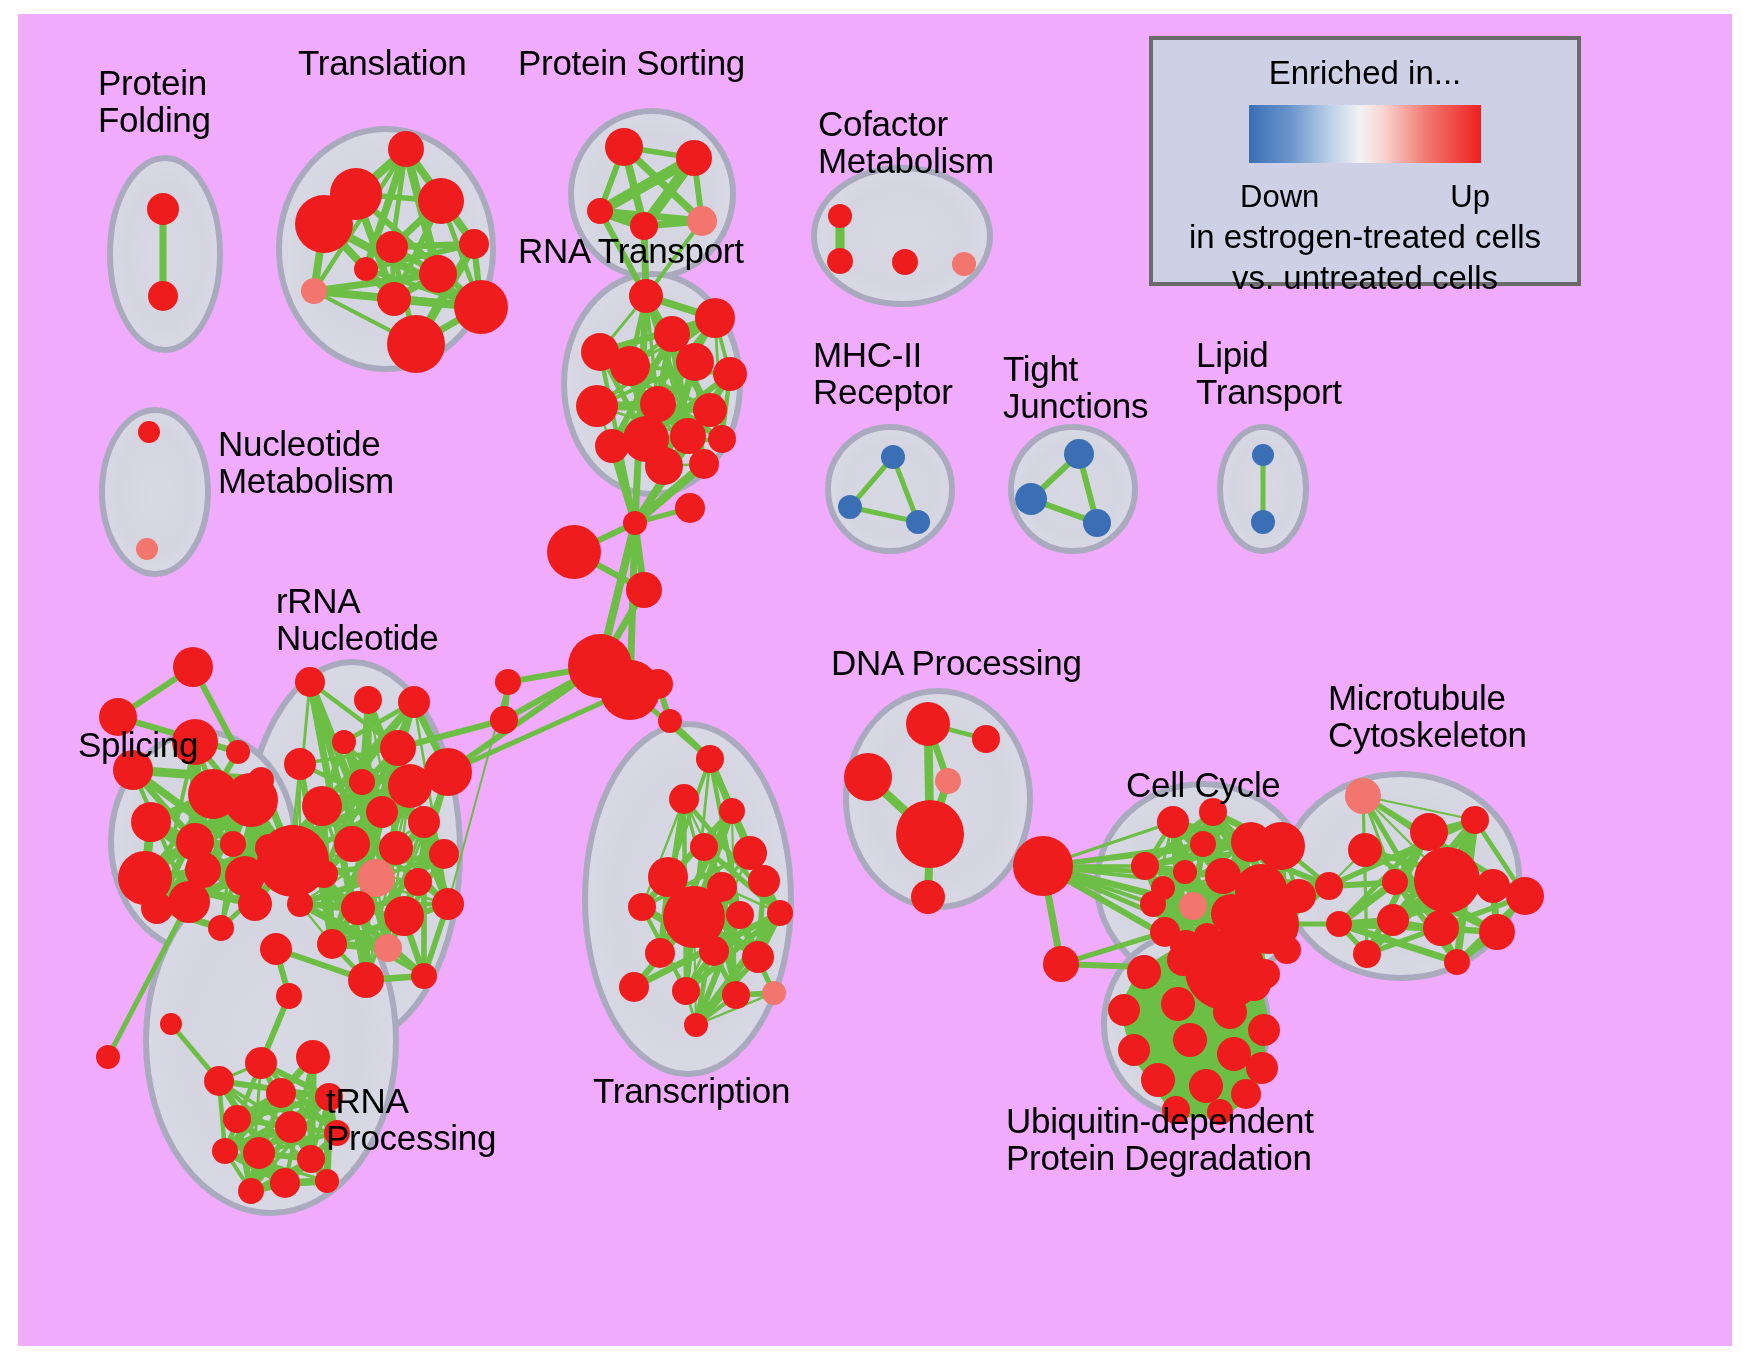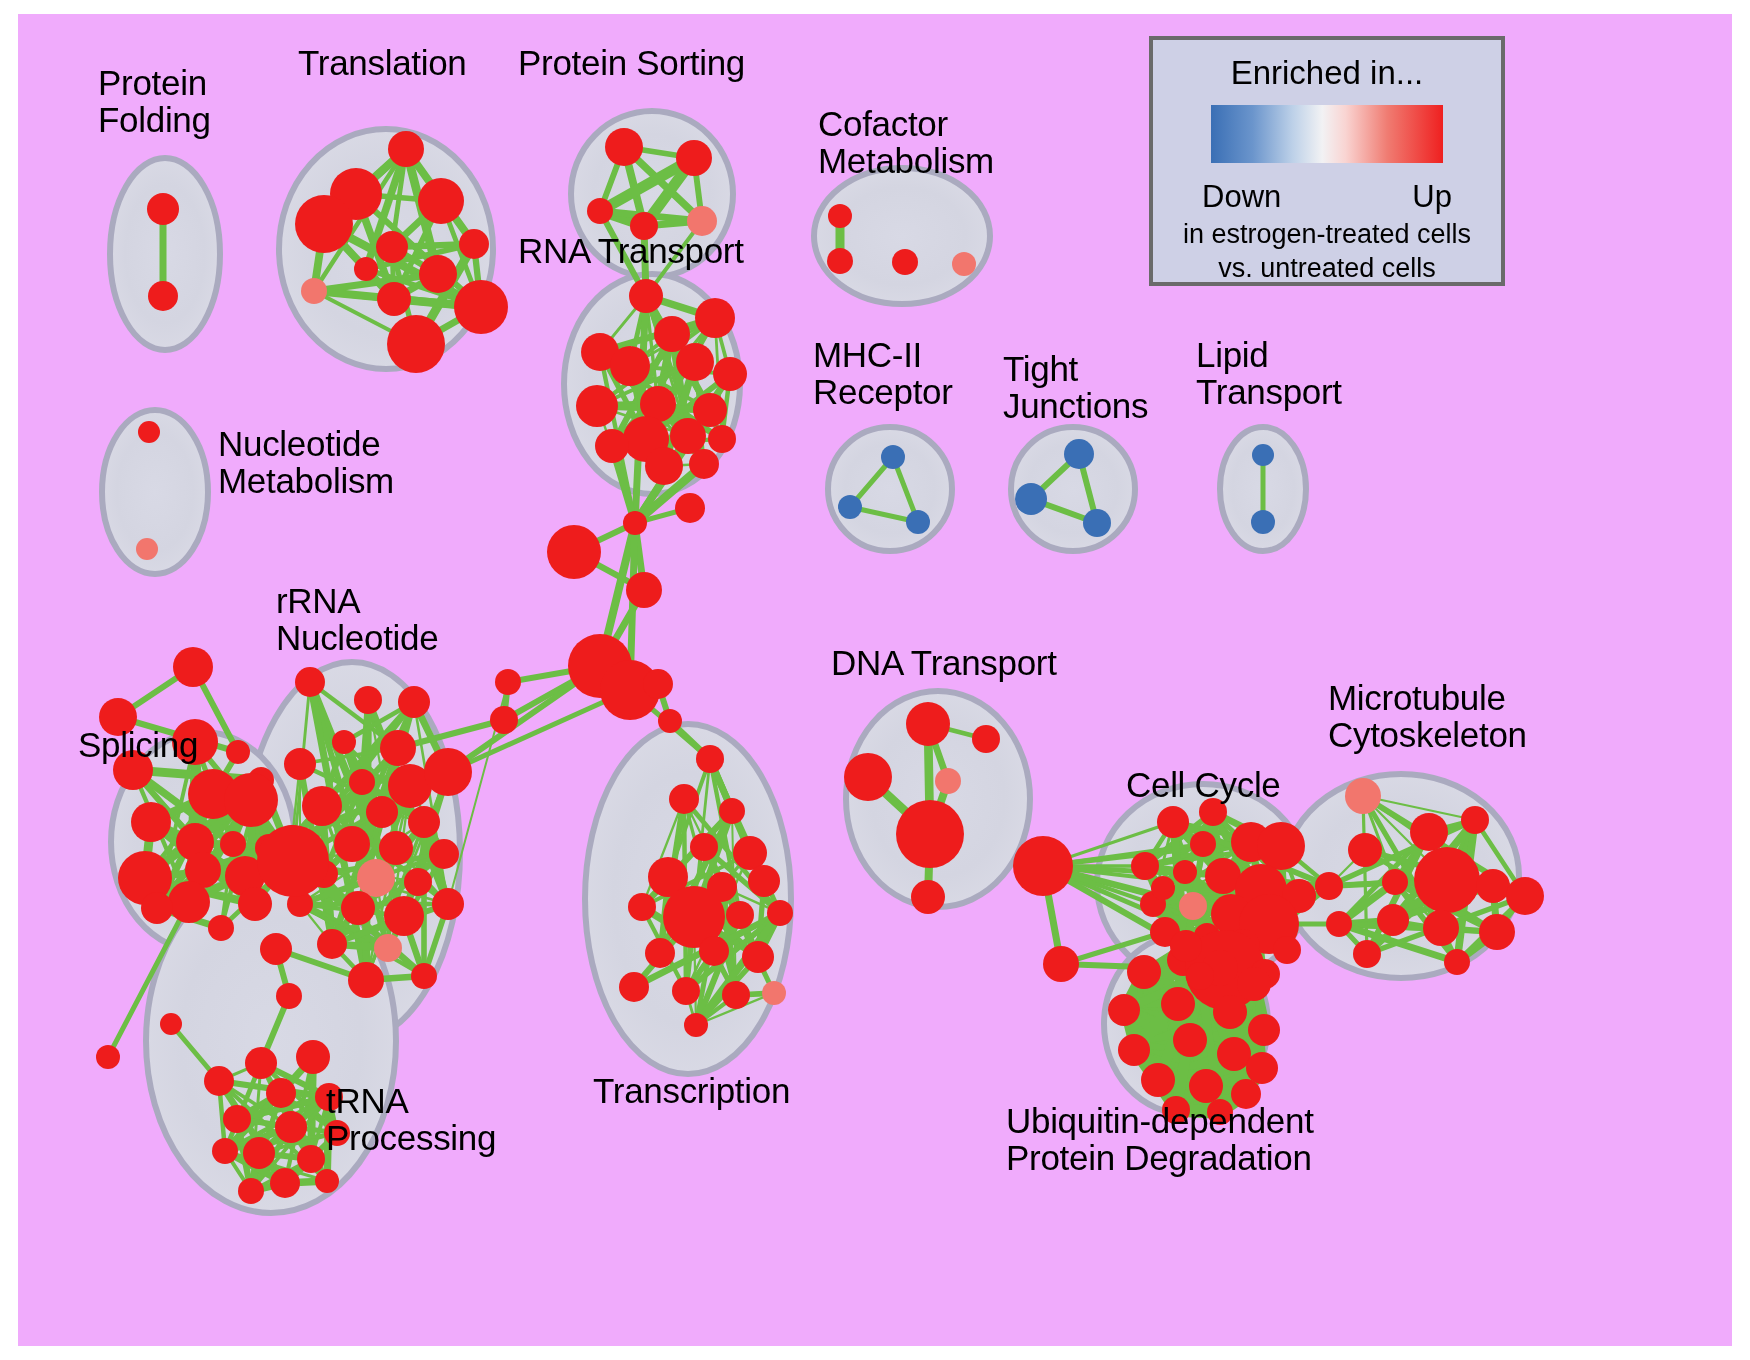--- a/index.html
+++ b/index.html
@@ -23,41 +23,41 @@
     font-family:"Liberation Sans",sans-serif;
     font-size:35px;
     line-height:1.07;
     white-space:pre;
     letter-spacing:-0.3px;
     font-weight:400;
   }
   #legend{
     position:absolute;
     left:1131px;top:22px;
-    width:356px;height:250px;
+    width:432px;height:250px;
     background:#ced0e6;
     border:4px solid #6a6a6a;
     box-sizing:border-box;
   }
   #legend .ltitle{
     text-align:center;font-size:33px;color:#000;margin-top:14px;
     font-family:"Liberation Sans",sans-serif;
   }
   #legend .bar{
     margin:13px auto 0 auto;
     width:232px;height:58px;
     background:linear-gradient(to right,#3a6fb5 0%,#6b95cc 18%,#bcd0e8 35%,#f2f2f4 48%,#f9d4d2 58%,#f07c72 76%,#ef2020 100%);
   }
   #legend .ends{
     display:flex;justify-content:space-between;
     width:250px;margin:16px auto 0 auto;
     font-size:31px;color:#000;
   }
   #legend .sub{
-    text-align:center;font-size:27px;color:#000;line-height:1.12;margin-top:4px;
+    text-align:center;font-size:33px;color:#000;line-height:1.12;margin-top:4px;
   }
 </style>
 </head>
 <body>
 
 <div id="figure">
   <div id="canvasArea">
 
     <svg id="net" viewBox="0 0 1714 1332">
       <defs>
@@ -1057,21 +1057,21 @@
 Receptor</div>
         <div class="clbl" style="left: 985px; top: 336px;">Tight
 Junctions</div>
         <div class="clbl" style="left: 1178px; top: 322px;">Lipid
 Transport</div>
         <div class="clbl" style="left: 200px; top: 411px;">Nucleotide
 Metabolism</div>
         <div class="clbl" style="left: 258px; top: 568px;">rRNA
 Nucleotide</div>
         <div class="clbl" style="left: 60px; top: 712px;">Splicing</div>
-        <div class="clbl" style="left: 813px; top: 630px;">DNA Transport</div>
+        <div class="clbl" style="left: 813px; top: 630px;">DNA Processing</div>
         <div class="clbl" style="left: 1310px; top: 665px;">Microtubule
 Cytoskeleton</div>
         <div class="clbl" style="left: 1108px; top: 752px;">Cell Cycle</div>
         <div class="clbl" style="left: 575px; top: 1058px;">Transcription</div>
         <div class="clbl" style="left: 308px; top: 1068px;">tRNA
 Processing</div>
         <div class="clbl" style="left: 988px; top: 1088px;">Ubiquitin-dependent
 Protein Degradation</div>
       </div>
 

